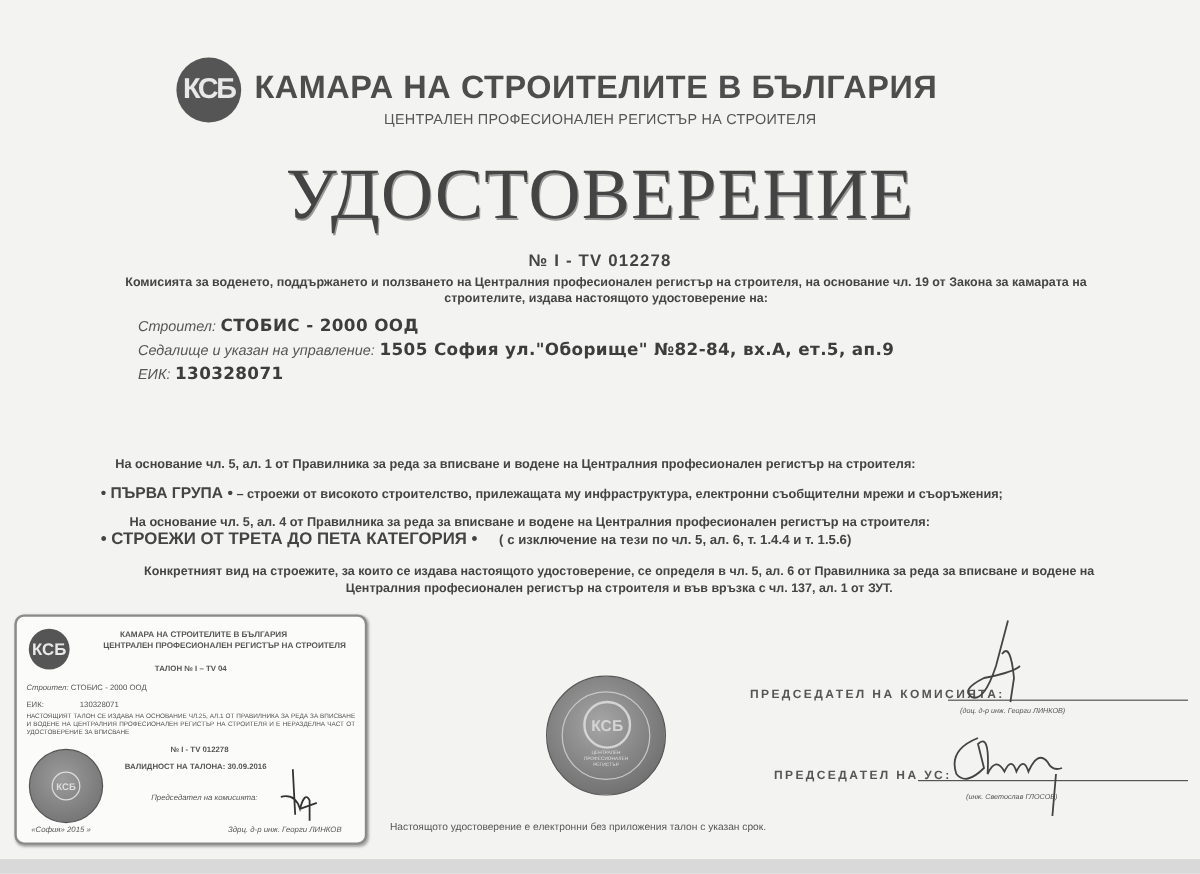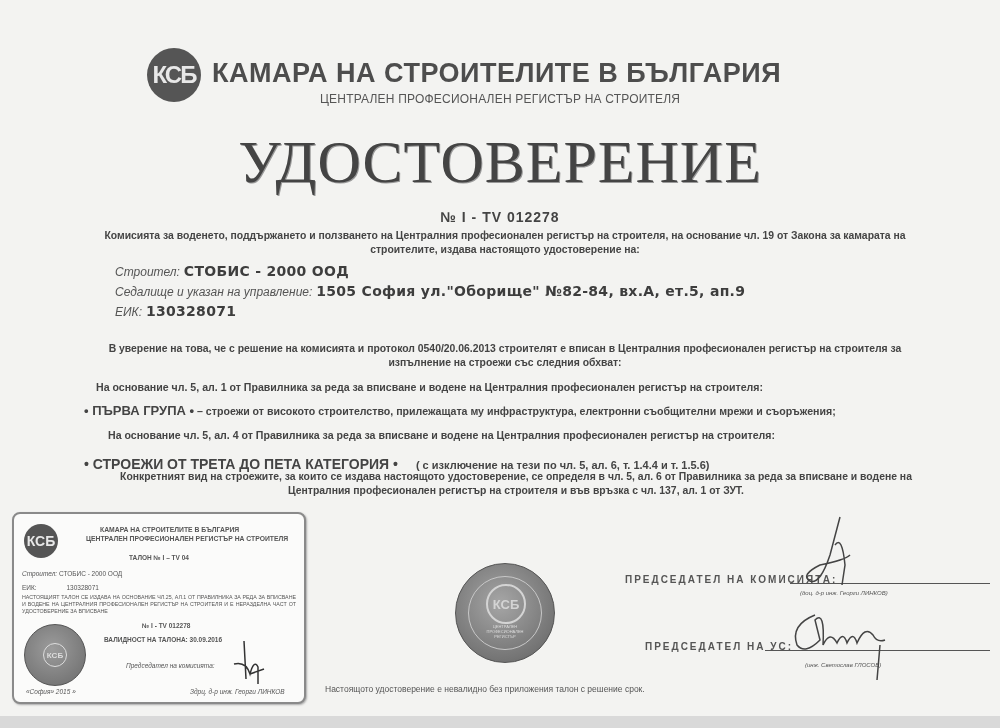--- a/index.html
+++ b/index.html
@@ -15,21 +15,21 @@
   .para{position:absolute;font-size:10.4px;font-weight:bold;color:#444;text-align:center;line-height:14px;}
   .intro{left:90px;top:229px;width:830px;}
   .fields{position:absolute;left:115px;top:262px;font-size:14px;line-height:19px;color:#3d3d3d;}
   .fields .lbl{font-style:italic;font-size:12px;color:#555;}
   .fields .val{font-family:"DejaVu Sans",sans-serif;font-weight:bold;font-size:14px;letter-spacing:0.3px;}
   .resolution{left:90px;top:342px;width:830px;}
   .basis1{position:absolute;left:84px;top:381px;font-size:10.6px;font-weight:bold;color:#444;white-space:nowrap;padding-left:12px;}
   .group1{position:absolute;left:84px;top:403px;font-size:10.6px;font-weight:bold;color:#444;white-space:nowrap;}
   .group1 .gname{font-size:13px;font-weight:bold;}
   .basis2{position:absolute;left:84px;top:429px;font-size:10.6px;font-weight:bold;color:#444;white-space:nowrap;padding-left:24px;}
-  .group2{position:absolute;left:84px;top:456px;font-size:11px;font-weight:bold;color:#444;white-space:nowrap;}
+  .group2{position:absolute;left:84px;top:440px;font-size:11px;font-weight:bold;color:#444;white-space:nowrap;}
   .group2 .gname{font-size:14px;font-weight:bold;margin-right:18px;}
   .concrete{left:101px;top:470px;width:830px;}
   .talon{position:absolute;left:12px;top:512px;width:290px;height:188px;background:#fbfbfa;border:2px solid #8a8a8a;border-radius:8px;box-shadow:1px 1px 2px #aaa;}
   .talon .t-logo{left:10px;top:10px;width:34px;height:34px;font-size:14px;}
   .t-h1,.t-h2{position:absolute;left:72px;font-size:6.8px;font-weight:bold;color:#555;white-space:nowrap;}
   .t-h1{top:12px;left:86px;}
   .t-h2{top:21px;}
   .t-talon-no{position:absolute;left:0;width:290px;top:40px;text-align:center;font-size:6.5px;font-weight:bold;color:#555;}
   .t-row{position:absolute;left:8px;font-size:6.5px;color:#555;white-space:nowrap;}
   .t-body{position:absolute;left:8px;top:80px;width:274px;font-size:5.3px;line-height:7px;color:#555;text-align:justify;}
@@ -69,21 +69,20 @@
     <div>
       <span class="lbl">Седалище и указан на управление:</span>
       <span class="val">1505 София ул."Оборище" №82-84, вх.А, ет.5, ап.9</span>
     </div>
     <div>
       <span class="lbl">ЕИК:</span>
       <span class="val">130328071</span>
     </div>
   </div>
 
-  <div class="para resolution">В уверение на това, че с решение на комисията и протокол 0540/20.06.2013 строителят е вписан в Централния професионален регистър на строителя за изпълнение на строежи със следния обхват:</div>
 
   <div class="basis1">На основание чл. 5, ал. 1 от Правилника за реда за вписване и водене на Централния професионален регистър на строителя:</div>
   <div class="group1">
     <span class="gname">• ПЪРВА ГРУПА •</span><span> – строежи от високото строителство, прилежащата му инфраструктура, електронни съобщителни мрежи и съоръжения;</span>
   </div>
 
   <div class="basis2">На основание чл. 5, ал. 4 от Правилника за реда за вписване и водене на Централния професионален регистър на строителя:</div>
   <div class="group2">
     <span class="gname">•  СТРОЕЖИ ОТ ТРЕТА ДО ПЕТА КАТЕГОРИЯ  •</span><span>( с изключение на тези по чл. 5, ал. 6, т. 1.4.4 и т. 1.5.6)</span>
   </div>
@@ -130,15 +129,15 @@
     <path d="M50 2 L40 40 Q30 70 20 66 Q10 60 30 50 Q55 45 60 40 M45 30 Q52 20 55 50 L52 70" stroke="#444" stroke-width="1.5" fill="none"></path>
   </svg>
 
   <div class="sig-label" style="left:645px;top:641px;">ПРЕДСЕДАТЕЛ НА УС:</div>
   <div class="sig-line" style="left:765px;top:650px;width:225px;"></div>
   <div class="sig-name" style="left:805px;top:662px;">(инж. Светослав ГЛОСОВ)</div>
   <svg class="sig-scribble" style="left:785px;top:605px;" width="120" height="80" viewBox="0 0 120 80">
     <path d="M30 10 Q5 20 12 40 Q20 50 35 35 L30 15 Q40 5 38 40 Q45 25 52 38 Q58 25 62 38 Q68 25 72 38 Q80 20 88 30 Q92 38 100 35 M95 40 L92 75" stroke="#444" stroke-width="1.5" fill="none"></path>
   </svg>
 
-  <div class="footer-note">Настоящото удостоверение е невалидно без приложения талон с решение срок.</div>
+  <div class="footer-note">Настоящото удостоверение е електронни без приложения талон с указан срок.</div>
 </div>
 <div class="bottom-strip"></div>
 
 </body></html>

